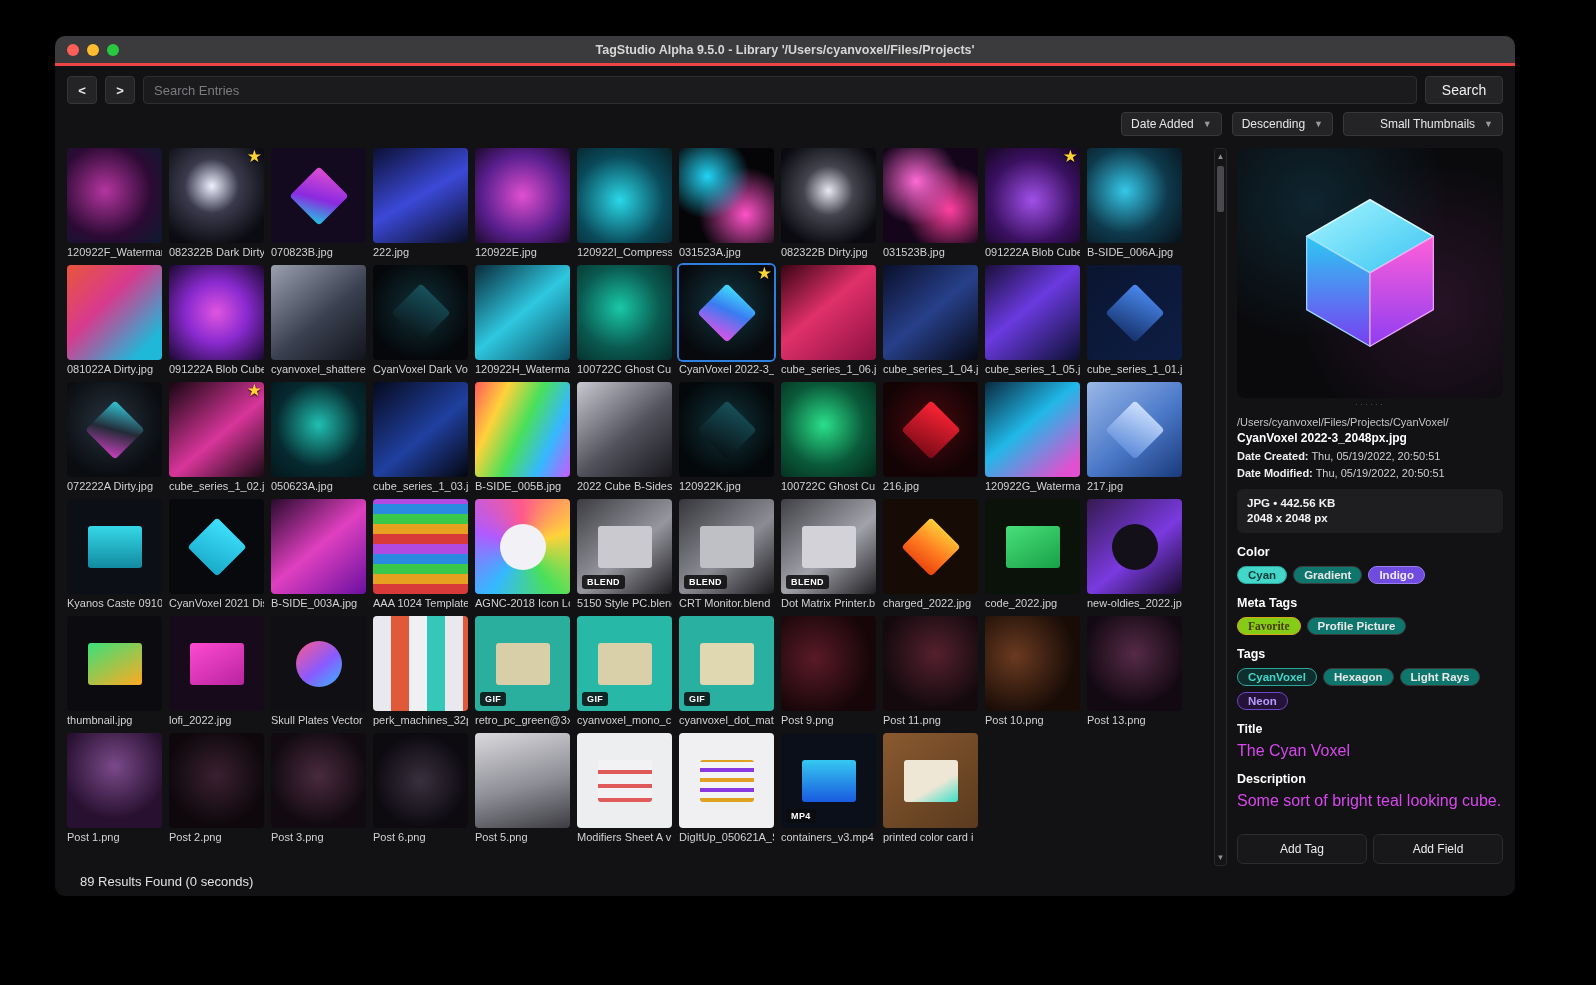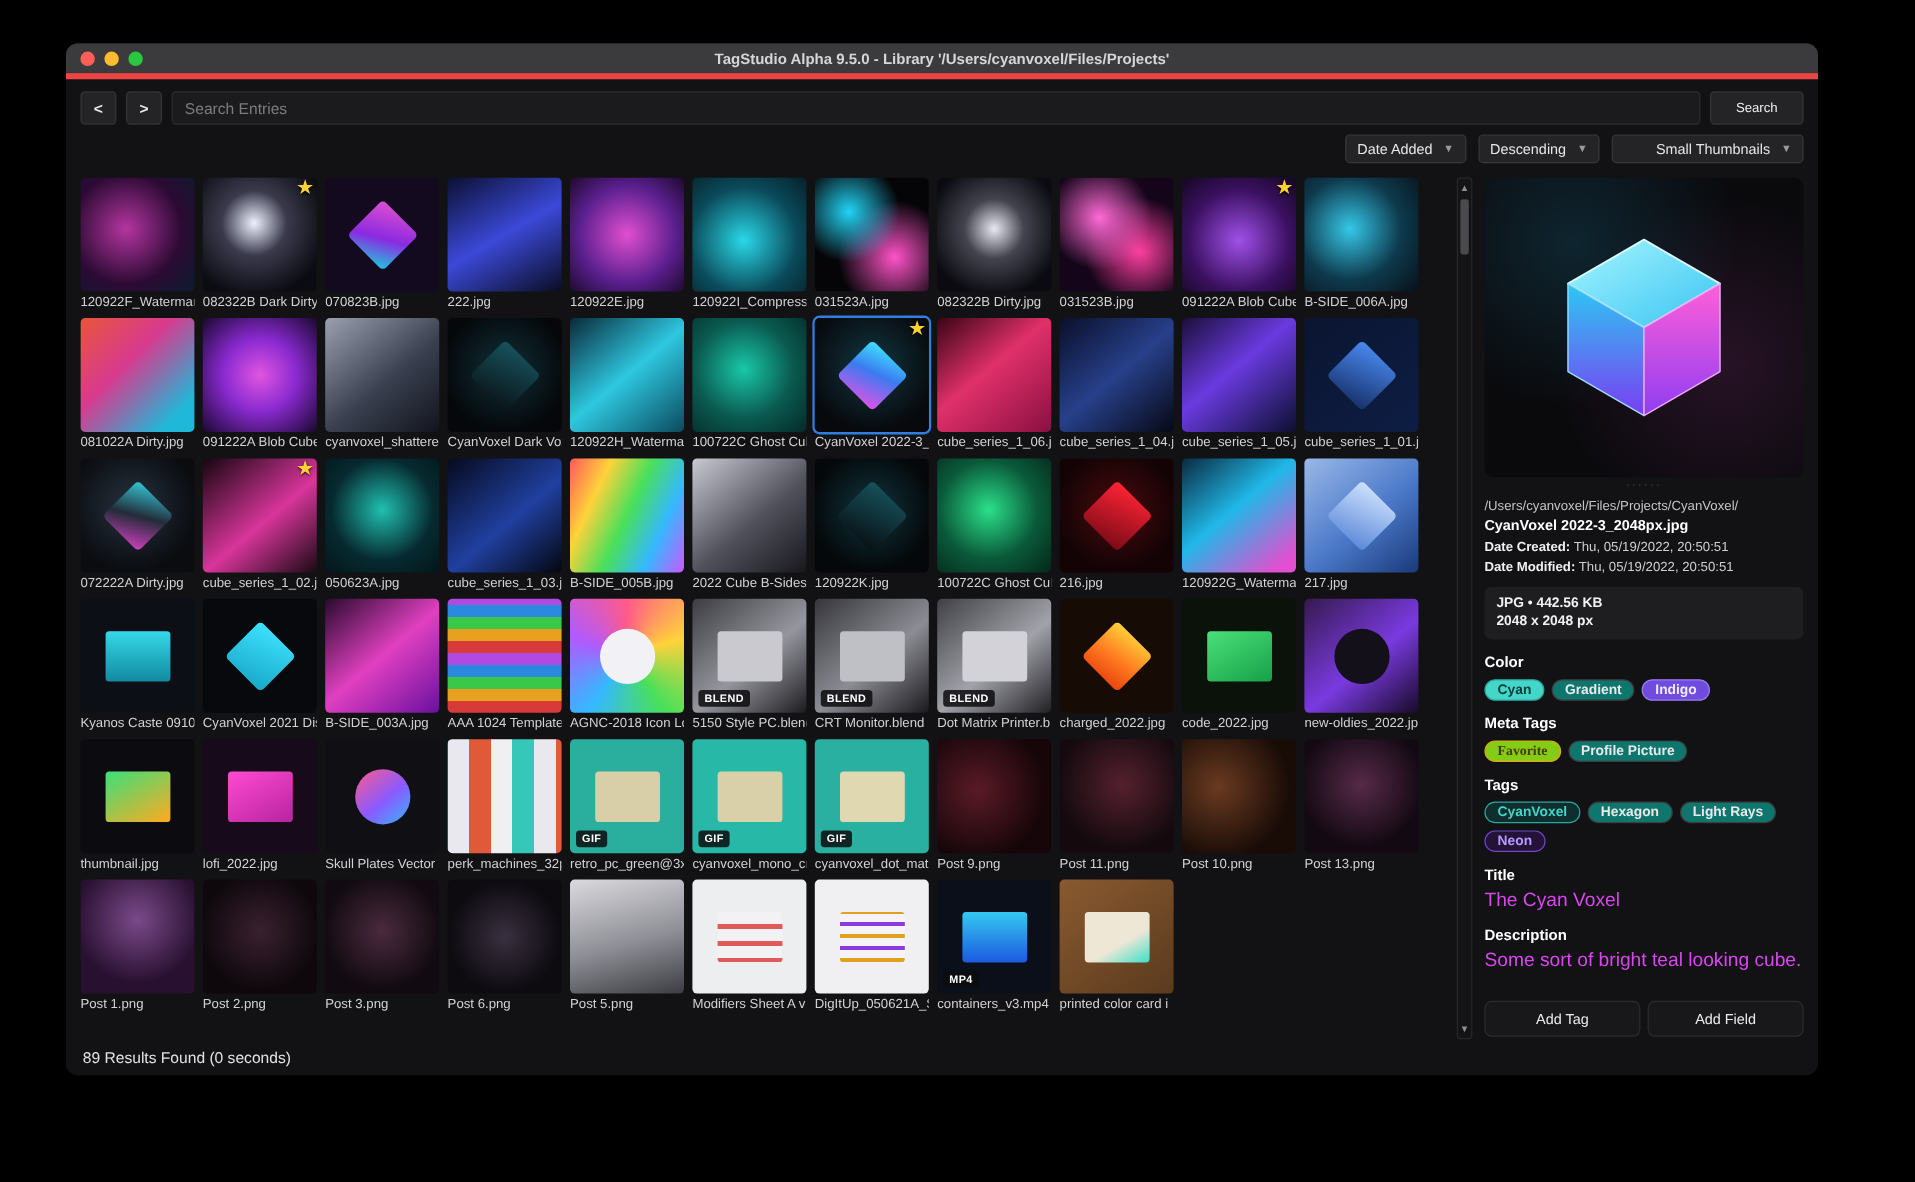--- a/index.html
+++ b/index.html
@@ -2,33 +2,33 @@
 <html><head>
 <meta charset="utf-8">
 <style>
   * { box-sizing: border-box; }
   body { margin:0; background:#000; width:1596px; height:985px; position:relative;
          font-family:"Liberation Sans", sans-serif; }
   .window { position:absolute; left:55px; top:36px; width:1460px; height:860px;
             background:#121214; border-radius:10px; display:flex; flex-direction:column;
             overflow:hidden; box-shadow:0 22px 60px rgba(0,0,0,.85); }
   .titlebar { height:30px; background:#3b3b3d; display:flex; align-items:center;
-              justify-content:center; position:relative; flex:0 0 auto; border-bottom:5px solid #ef4444; }
+              justify-content:center; position:relative; flex:0 0 auto; border-bottom:3px solid #ef4444; }
   .lights { position:absolute; left:12px; top:0; height:100%; display:flex; align-items:center; gap:8px; }
   .tl { width:12px; height:12px; border-radius:50%; display:inline-block; cursor:pointer; }
   .tl.red{background:#ff5f57}.tl.yellow{background:#febc2e}.tl.green{background:#28c840}
   .title { font-size:12.5px; font-weight:bold; color:#d6d6d6; }
   .toolbar { display:flex; gap:8px; padding:10px 12px 0; align-items:center; flex:0 0 auto; }
   .navbtn { width:30px; height:28px; background:#242427; border:1px solid #353538;
             border-radius:4px; color:#e8e8e8; font-size:13px; font-weight:bold; cursor:pointer; }
   .searchin { flex:1; height:28px; background:#1b1b1d; border:1px solid #2e2e30; border-radius:4px;
               color:#e8e8e8; padding:0 10px; font-size:13px; outline:none; }
   .searchin::placeholder { color:#7c7c80; }
   .searchbtn { width:78px; height:28px; background:#242427; border:1px solid #353538;
-               border-radius:4px; color:#f0f0f0; font-size:11px; cursor:pointer; }
+               border-radius:4px; color:#f0f0f0; font-size:14px; cursor:pointer; }
   .filters { display:flex; justify-content:flex-end; gap:10px; padding:8px 12px 0; flex:0 0 auto; }
   .dd { height:24px; background:#242427; border:1px solid #38383b; border-radius:4px;
         display:flex; align-items:center; gap:9px; padding:0 9px; font-size:12px; color:#e6e6e6; cursor:pointer; }
   .dd.wide { width:160px; justify-content:flex-end; }
   .arr { color:#9a9a9e; font-size:9px; }
   .main { flex:1; display:flex; gap:10px; padding:12px 12px 0; min-height:0; }
   .gridwrap { flex:1; min-width:0; overflow:hidden; }
   .grid { display:grid; grid-template-columns:repeat(11,95px); column-gap:7px; row-gap:7px; }
   .cell { width:95px; }
   .thumb { width:95px; height:95px; border-radius:4px; position:relative; cursor:pointer; }
@@ -71,21 +71,21 @@
   .pill.dark { background:#0f766e; color:#e8e8e8; border-color:#3c3c3e; }
   .pill.indigo { background:#6f4be0; color:#f0eaff; border-color:#9a7cf0; }
   .pill.yellow { background:#84cc16; color:#4a3800; border-color:#d8a818;font-family:Liberation Serif, serif; }
   .pill.teal-outline { background:#0e2f2e; color:#43d6c9; border-color:#2aa89e;text-align:center; }
   .pill.purple-outline { background:#241238; color:#b89aff; border-color:#6a48c8; }
   .val { font-size:16px; color:#d946ef; margin-top:6px; }
   .spacer { flex:1; }
   .btnrow { display:flex; gap:6px; padding-bottom:2px; }
   .abtn { flex:1; height:30px; background:#18181a; border:1px solid #2c2c2e; border-radius:6px;
           color:#ececec; font-size:12px; cursor:pointer; }
-  .status { height:30px; display:flex; align-items:center; padding:0 14px; font-size:13px;
+  .status { height:30px; display:flex; align-items:center; padding:0 25px; font-size:13px;
             color:#e2e2e2; flex:0 0 auto; }
 </style>
 </head>
 <body>
 
 <div class="window">
 
   <div class="titlebar">
     <div class="lights">
       <span class="tl red"></span>

